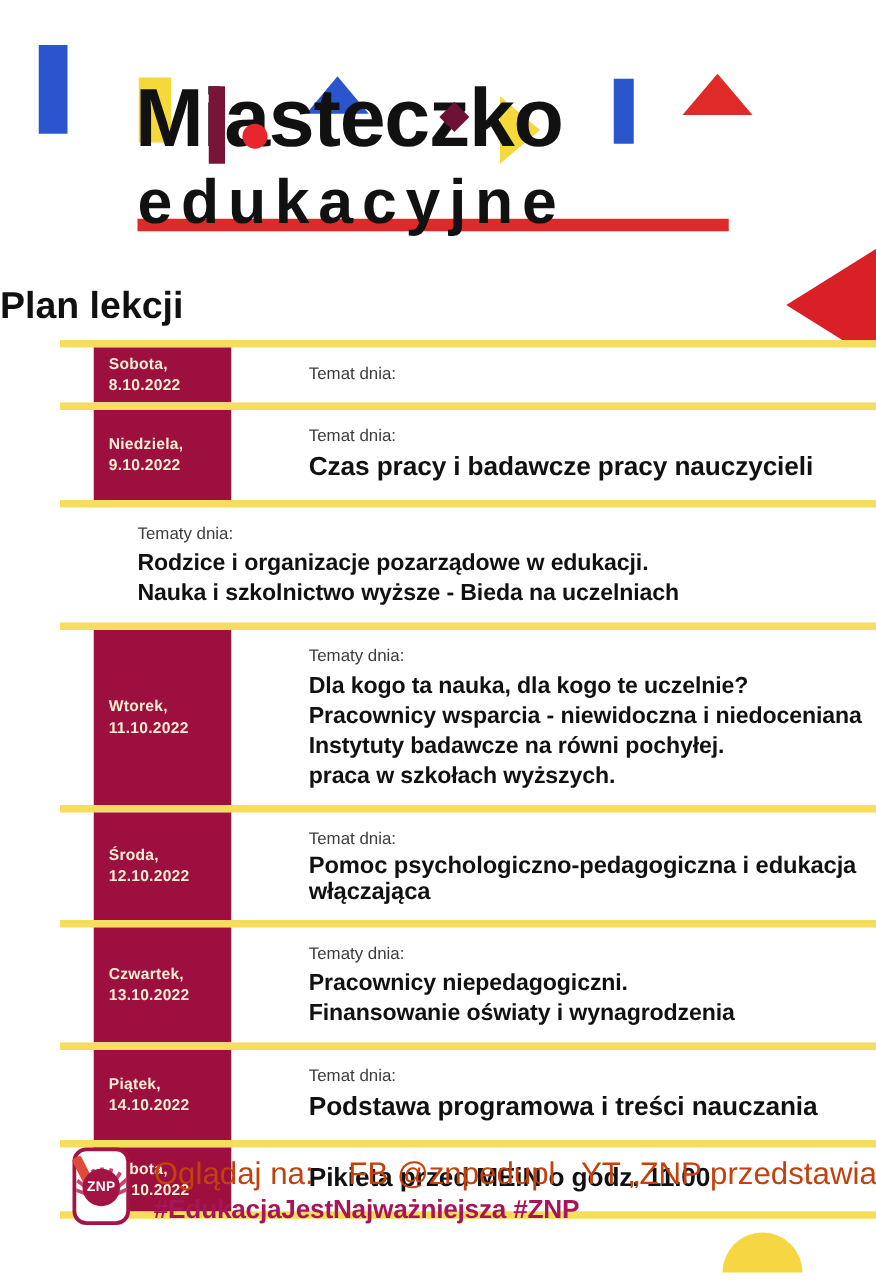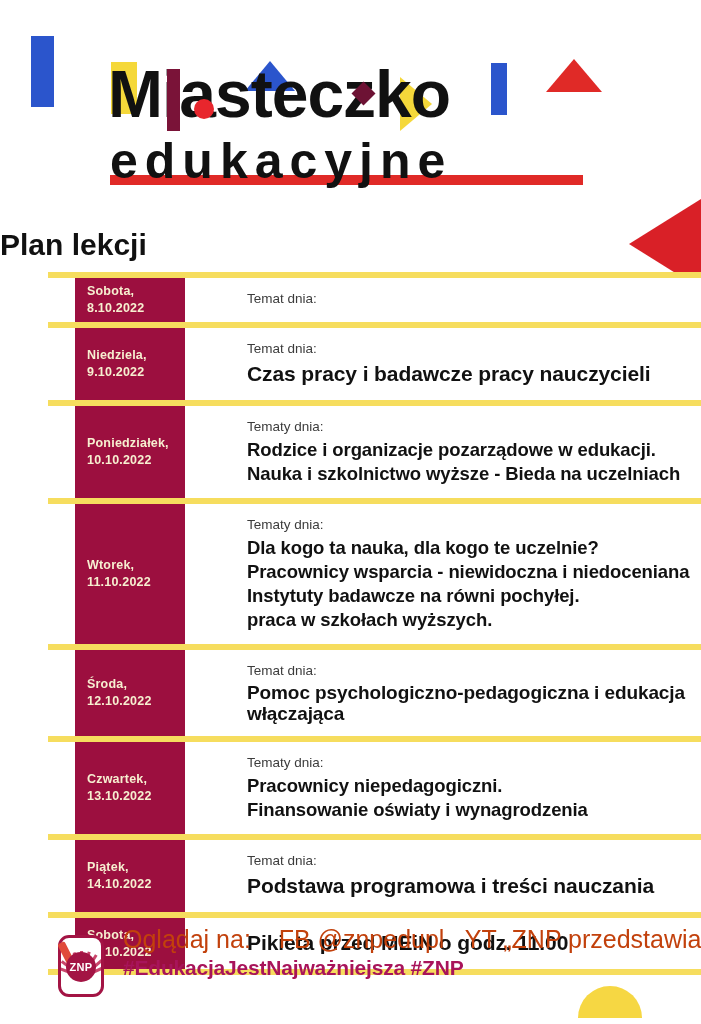--- a/index.html
+++ b/index.html
@@ -230,21 +230,21 @@
   .footer {
     position: absolute;
     left: 0; top: 918px;
     width: 701px;
     height: 75px;
     display: flex;
     align-items: flex-start;
   }
   .znp-logo {
     margin-left: 58px;
-    margin-top: 17px;
+    margin-top: 0;
     width: 46px;
     height: 62px;
     position: relative;
     flex: 0 0 46px;
   }
   .znp-frame {
     position: absolute;
     inset: 0;
     border: 3px solid #a31444;
     border-radius: 11px;
@@ -341,24 +341,20 @@
       <div class="day-cell">
         <span>Niedziela,</span>
         <span>9.10.2022</span>
       </div>
       <div class="topic-cell">
         <div class="topic-label">Temat dnia:</div>
         <div class="topic-line big">Czas pracy i badawcze pracy nauczycieli</div>
       </div>
     </div>
     <div class="row">
-      <div class="day-cell">
-        <span>Poniedziałek,</span>
-        <span>10.10.2022</span>
-      </div>
       <div class="topic-cell">
         <div class="topic-label">Tematy dnia:</div>
         <div class="topic-line">Rodzice i organizacje pozarządowe w edukacji.</div>
         <div class="topic-line">Nauka i szkolnictwo wyższe - Bieda na uczelniach</div>
       </div>
     </div>
     <div class="row">
       <div class="day-cell">
         <span>Wtorek,</span>
         <span>11.10.2022</span>

